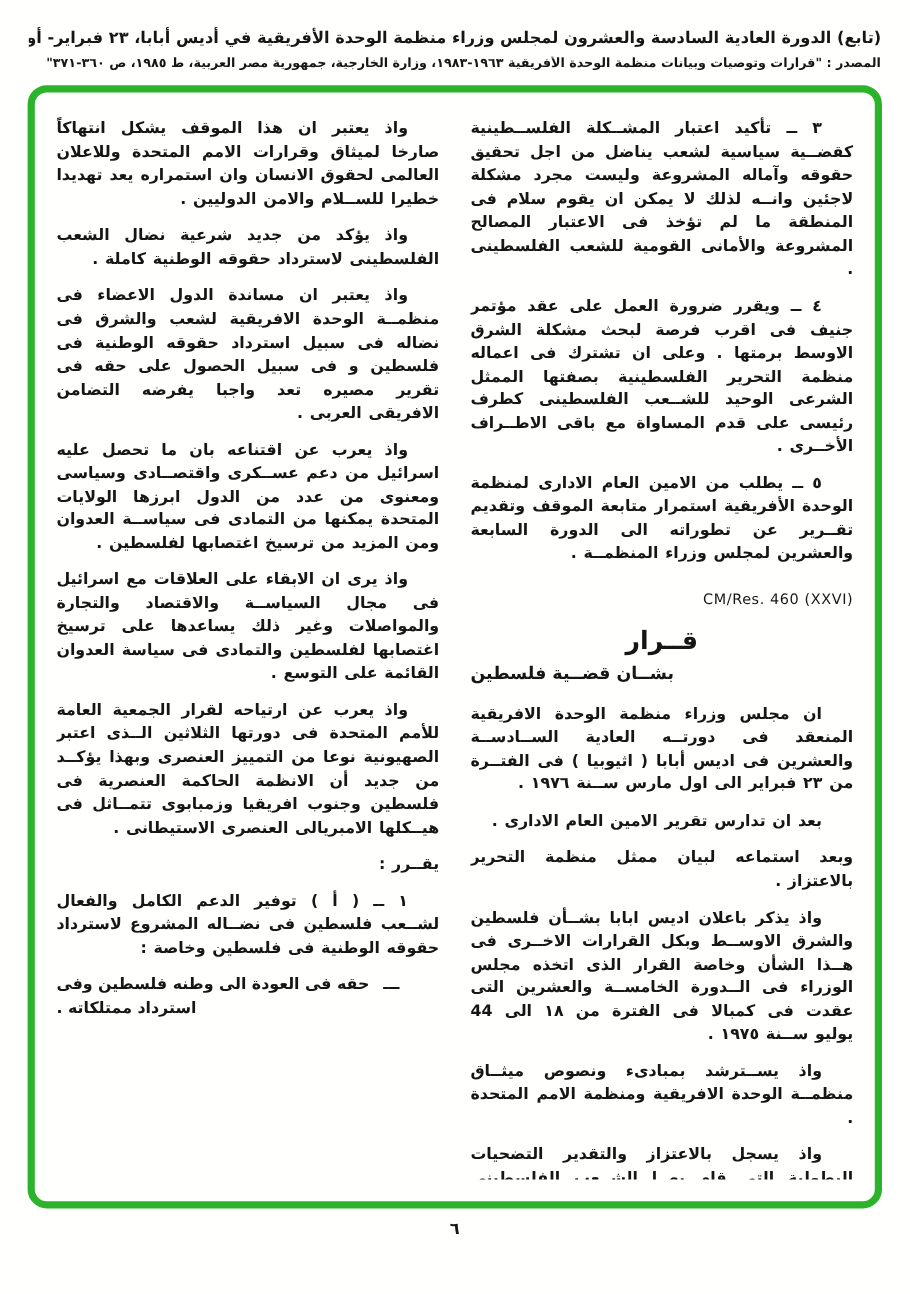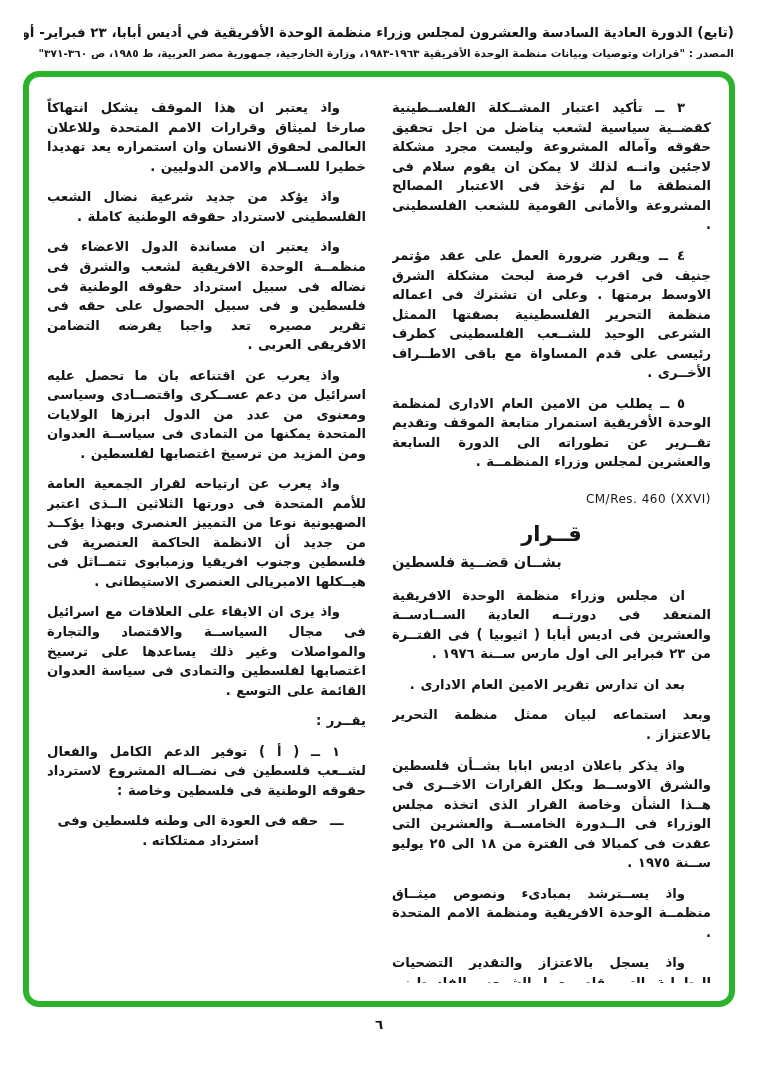--- a/index.html
+++ b/index.html
@@ -35,21 +35,21 @@
   .res-code {
     direction:ltr; text-align:right; unicode-bidi:embed;
     font-size:12px; font-weight:normal; margin:20px 0 16px; letter-spacing:0.5px;
   }
   .res-title  { text-align:center; font-size:21px; font-weight:bold; margin:16px 0 8px; }
   .res-subtitle { text-align:left; font-size:14.5px; font-weight:bold; margin:0 0 16px; }
   .decides { margin-top:34px; text-indent:0; }
   .rights { list-style:none; margin:4px 0 0; padding:0 12px 0 0; }
   .rights li {
     font-size:13.2px; font-weight:bold; line-height:1.48;
-    margin:9px 0; text-align:center;
+    margin:9px 0; text-align:left;
   }
   .rights .dash { margin-inline-end:7px; }
   
   .page-number { text-align:center; font-size:13.5px; font-weight:bold; margin-top:9px; }
 </style>
 </head>
 <body>
 
 <div class="page">
 
@@ -66,33 +66,33 @@
         <p class="doc indent">٤ ــ ويقرر ضرورة العمل على عقد مؤتمر جنيف فى اقرب فرصة لبحث مشكلة الشرق الاوسط برمتها . وعلى ان تشترك فى اعماله منظمة التحرير الفلسطينية بصفتها الممثل الشرعى الوحيد للشــعب الفلسطينى كطرف رئيسى على قدم المساواة مع باقى الاطــراف الأخــرى .</p>
         <p class="doc indent">٥ ــ يطلب من الامين العام الادارى لمنظمة الوحدة الأفريقية استمرار متابعة الموقف وتقديم تقــرير عن تطوراته الى الدورة السابعة والعشرين لمجلس وزراء المنظمــة .</p>
 
         <div class="res-code">CM/Res. 460 (XXVI)</div>
         <div class="res-title">قــرار</div>
         <div class="res-subtitle">بشــان قضــية فلسطين</div>
 
         <p class="doc indent">ان مجلس وزراء منظمة الوحدة الافريقية المنعقد فى دورتــه العادية الســادســة والعشرين فى اديس أبابا ( اثيوبيا ) فى الفتــرة من ٢٣ فبراير الى اول مارس ســنة ١٩٧٦ .</p>
         <p class="doc indent">بعد ان تدارس تقرير الامين العام الادارى .</p>
         <p class="doc">وبعد استماعه لبيان ممثل منظمة التحرير بالاعتزاز .</p>
-        <p class="doc indent">واذ يذكر باعلان اديس ابابا بشــأن فلسطين والشرق الاوســط وبكل القرارات الاخــرى فى هــذا الشأن وخاصة القرار الذى اتخذه مجلس الوزراء فى الــدورة الخامســة والعشرين التى عقدت فى كمبالا فى الفترة من ١٨ الى ٢٥ يوليو ســنة ١٩٧٥ .</p>
+        <p class="doc indent">واذ يذكر باعلان اديس ابابا بشــأن فلسطين والشرق الاوســط وبكل القرارات الاخــرى فى هــذا الشأن وخاصة القرار الذى اتخذه مجلس الوزراء فى الــدورة الخامســة والعشرين التى عقدت فى كمبالا فى الفترة من ١٨ الى 44 يوليو ســنة ١٩٧٥ .</p>
         <p class="doc indent">واذ يســترشد بمبادىء ونصوص ميثــاق منظمــة الوحدة الافريقية ومنظمة الامم المتحدة .</p>
         <p class="doc indent">واذ يسجل بالاعتزاز والتقدير التضحيات البطولية التى قام بهــا الشــعب الفلسطينى ضــد المعتدين العنصريين الصهيونيين فى سبيل تحرير فلسطين .</p>
 
       </div>
 
       <div class="col">
         <p class="doc indent">واذ يعتبر ان هذا الموقف يشكل انتهاكاً صارخا لميثاق وقرارات الامم المتحدة وللاعلان العالمى لحقوق الانسان وان استمراره يعد تهديدا خطيرا للســلام والامن الدوليين .</p>
         <p class="doc indent">واذ يؤكد من جديد شرعية نضال الشعب الفلسطينى لاسترداد حقوقه الوطنية كاملة .</p>
         <p class="doc indent">واذ يعتبر ان مساندة الدول الاعضاء فى منظمــة الوحدة الافريقية لشعب والشرق فى نضاله فى سبيل استرداد حقوقه الوطنية فى فلسطين و فى سبيل الحصول على حقه فى تقرير مصيره تعد واجبا يفرضه التضامن الافريقى العربى .</p>
         <p class="doc indent">واذ يعرب عن اقتناعه بان ما تحصل عليه اسرائيل من دعم عســكرى واقتصــادى وسياسى ومعنوى من عدد من الدول ابرزها الولايات المتحدة يمكنها من التمادى فى سياســة العدوان ومن المزيد من ترسيخ اغتصابها لفلسطين .</p>
+        <p class="doc indent">واذ يرى ان الابقاء على العلاقات مع اسرائيل فى مجال السياســة والاقتصاد والتجارة والمواصلات وغير ذلك يساعدها على ترسيخ اغتصابها لفلسطين والتمادى فى سياسة العدوان القائمة على التوسع .</p>
         <p class="doc indent">واذ يعرب عن ارتياحه لقرار الجمعية العامة للأمم المتحدة فى دورتها الثلاثين الــذى اعتبر الصهيونية نوعا من التمييز العنصرى وبهذا يؤكــد من جديد أن الانظمة الحاكمة العنصرية فى فلسطين وجنوب افريقيا وزمبابوى تتمــاثل فى هيــكلها الامبريالى العنصرى الاستيطانى .</p>
-        <p class="doc indent">واذ يرى ان الابقاء على العلاقات مع اسرائيل فى مجال السياســة والاقتصاد والتجارة والمواصلات وغير ذلك يساعدها على ترسيخ اغتصابها لفلسطين والتمادى فى سياسة العدوان القائمة على التوسع .</p>
 
         <p class="doc decides">يقــرر :</p>
         <p class="doc indent">١ ــ ( أ ) توفير الدعم الكامل والفعال لشــعب فلسطين فى نضــاله المشروع لاسترداد حقوقه الوطنية فى فلسطين وخاصة :</p>
 
         <ul class="rights">
           <li>
             <span class="dash">ـــ</span>
             <span>حقه فى العودة الى وطنه فلسطين وفى استرداد ممتلكاته .</span>
           </li>
 

